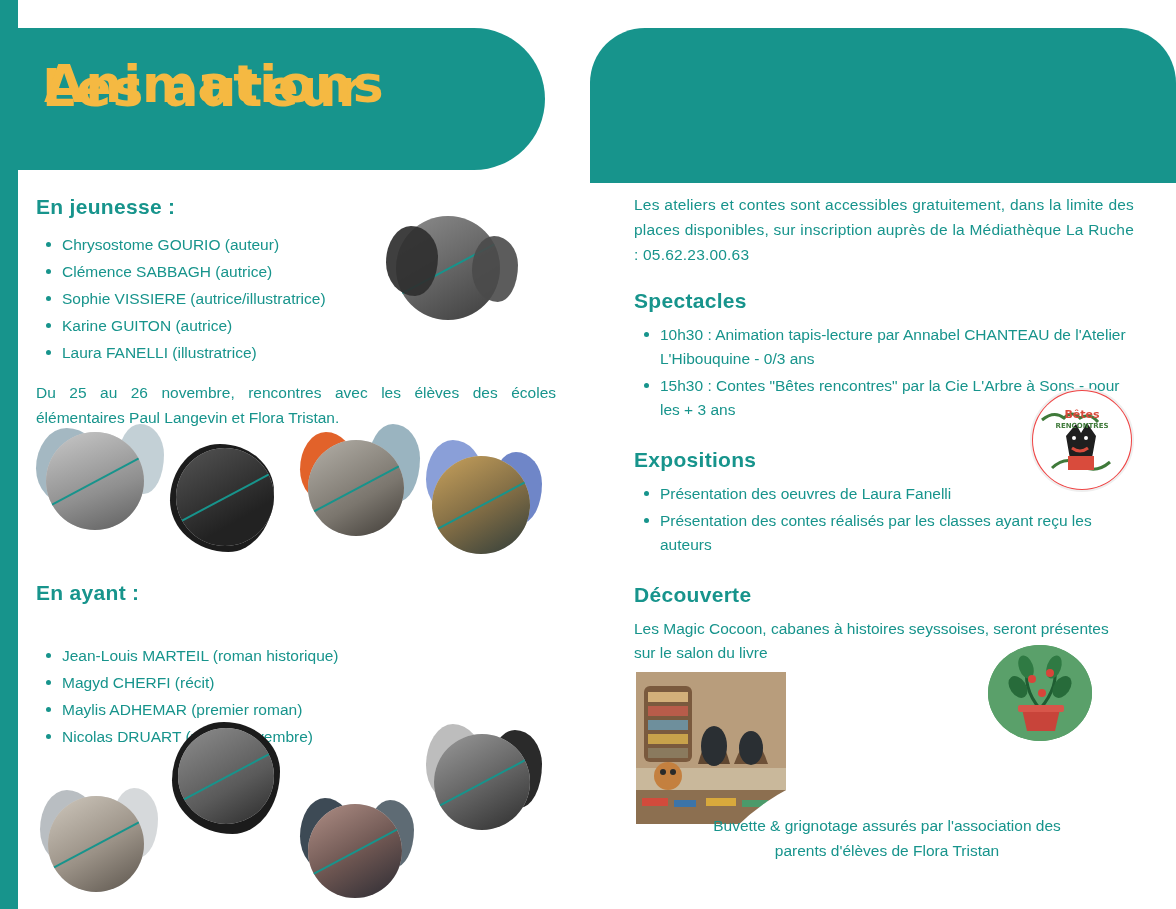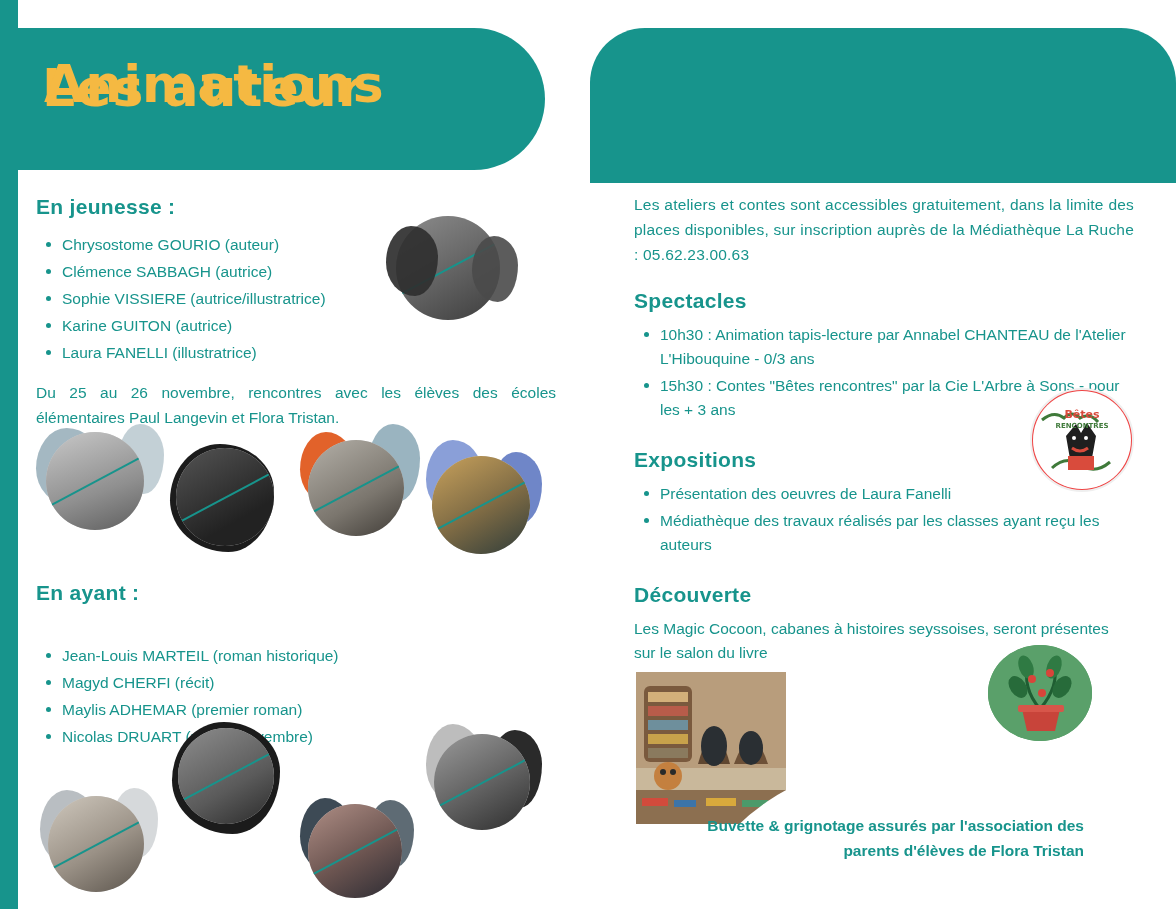--- a/index.html
+++ b/index.html
@@ -178,25 +178,24 @@
     position: absolute;
     left: 672px; top: 765px;
     width: 430px; height: 300px;
     background: #ffffff;
     border-radius: 215px 215px 0 0;
   }
   .buvette {
     position: absolute;
     left: 690px; top: 814px;
     width: 394px;
-    text-align: right;
+    text-align: center;
     font-size: 15.5px;
     line-height: 1.6;
     color: #17948c;
-    font-weight: bold;
   }
   
   .logo-betes {
     position: absolute;
     left: 1030px; top: 388px;
     width: 100px; height: 100px;
     border-radius: 50%;
     background: #ef4444;
     border: 2px solid #efefef;
     overflow: hidden;
@@ -319,21 +318,21 @@
 
     <h2 class="sec-head">Spectacles</h2>
     <ul class="bullets">
       <li>10h30 : Animation tapis-lecture par Annabel CHANTEAU de l'Atelier L'Hibouquine - 0/3 ans</li>
       <li>15h30 : Contes "Bêtes rencontres" par la Cie L'Arbre à Sons - pour les + 3 ans</li>
     </ul>
 
     <h2 class="sec-head tight">Expositions</h2>
     <ul class="bullets">
       <li>Présentation des oeuvres de Laura Fanelli</li>
-      <li>Médiathèque des travaux réalisés par les classes ayant reçu les auteurs</li>
+      <li>Présentation des contes réalisés par les classes ayant reçu les auteurs</li>
     </ul>
 
     <h2 class="sec-head tight">Découverte</h2>
     <p class="body-text">Les Magic Cocoon, cabanes à histoires seyssoises, seront présentes sur le salon du livre</p>
   </div>
 
   <div class="logo-betes">
     <svg class="svgfill" viewBox="0 0 100 100">
       <circle cx="50" cy="50" r="49" fill="#ffffff"></circle>
       <path d="M10,30 q12,-10 22,-2 q8,-8 16,0 q10,-6 18,4" stroke="#3f7a3a" stroke-width="3" fill="none"></path>

